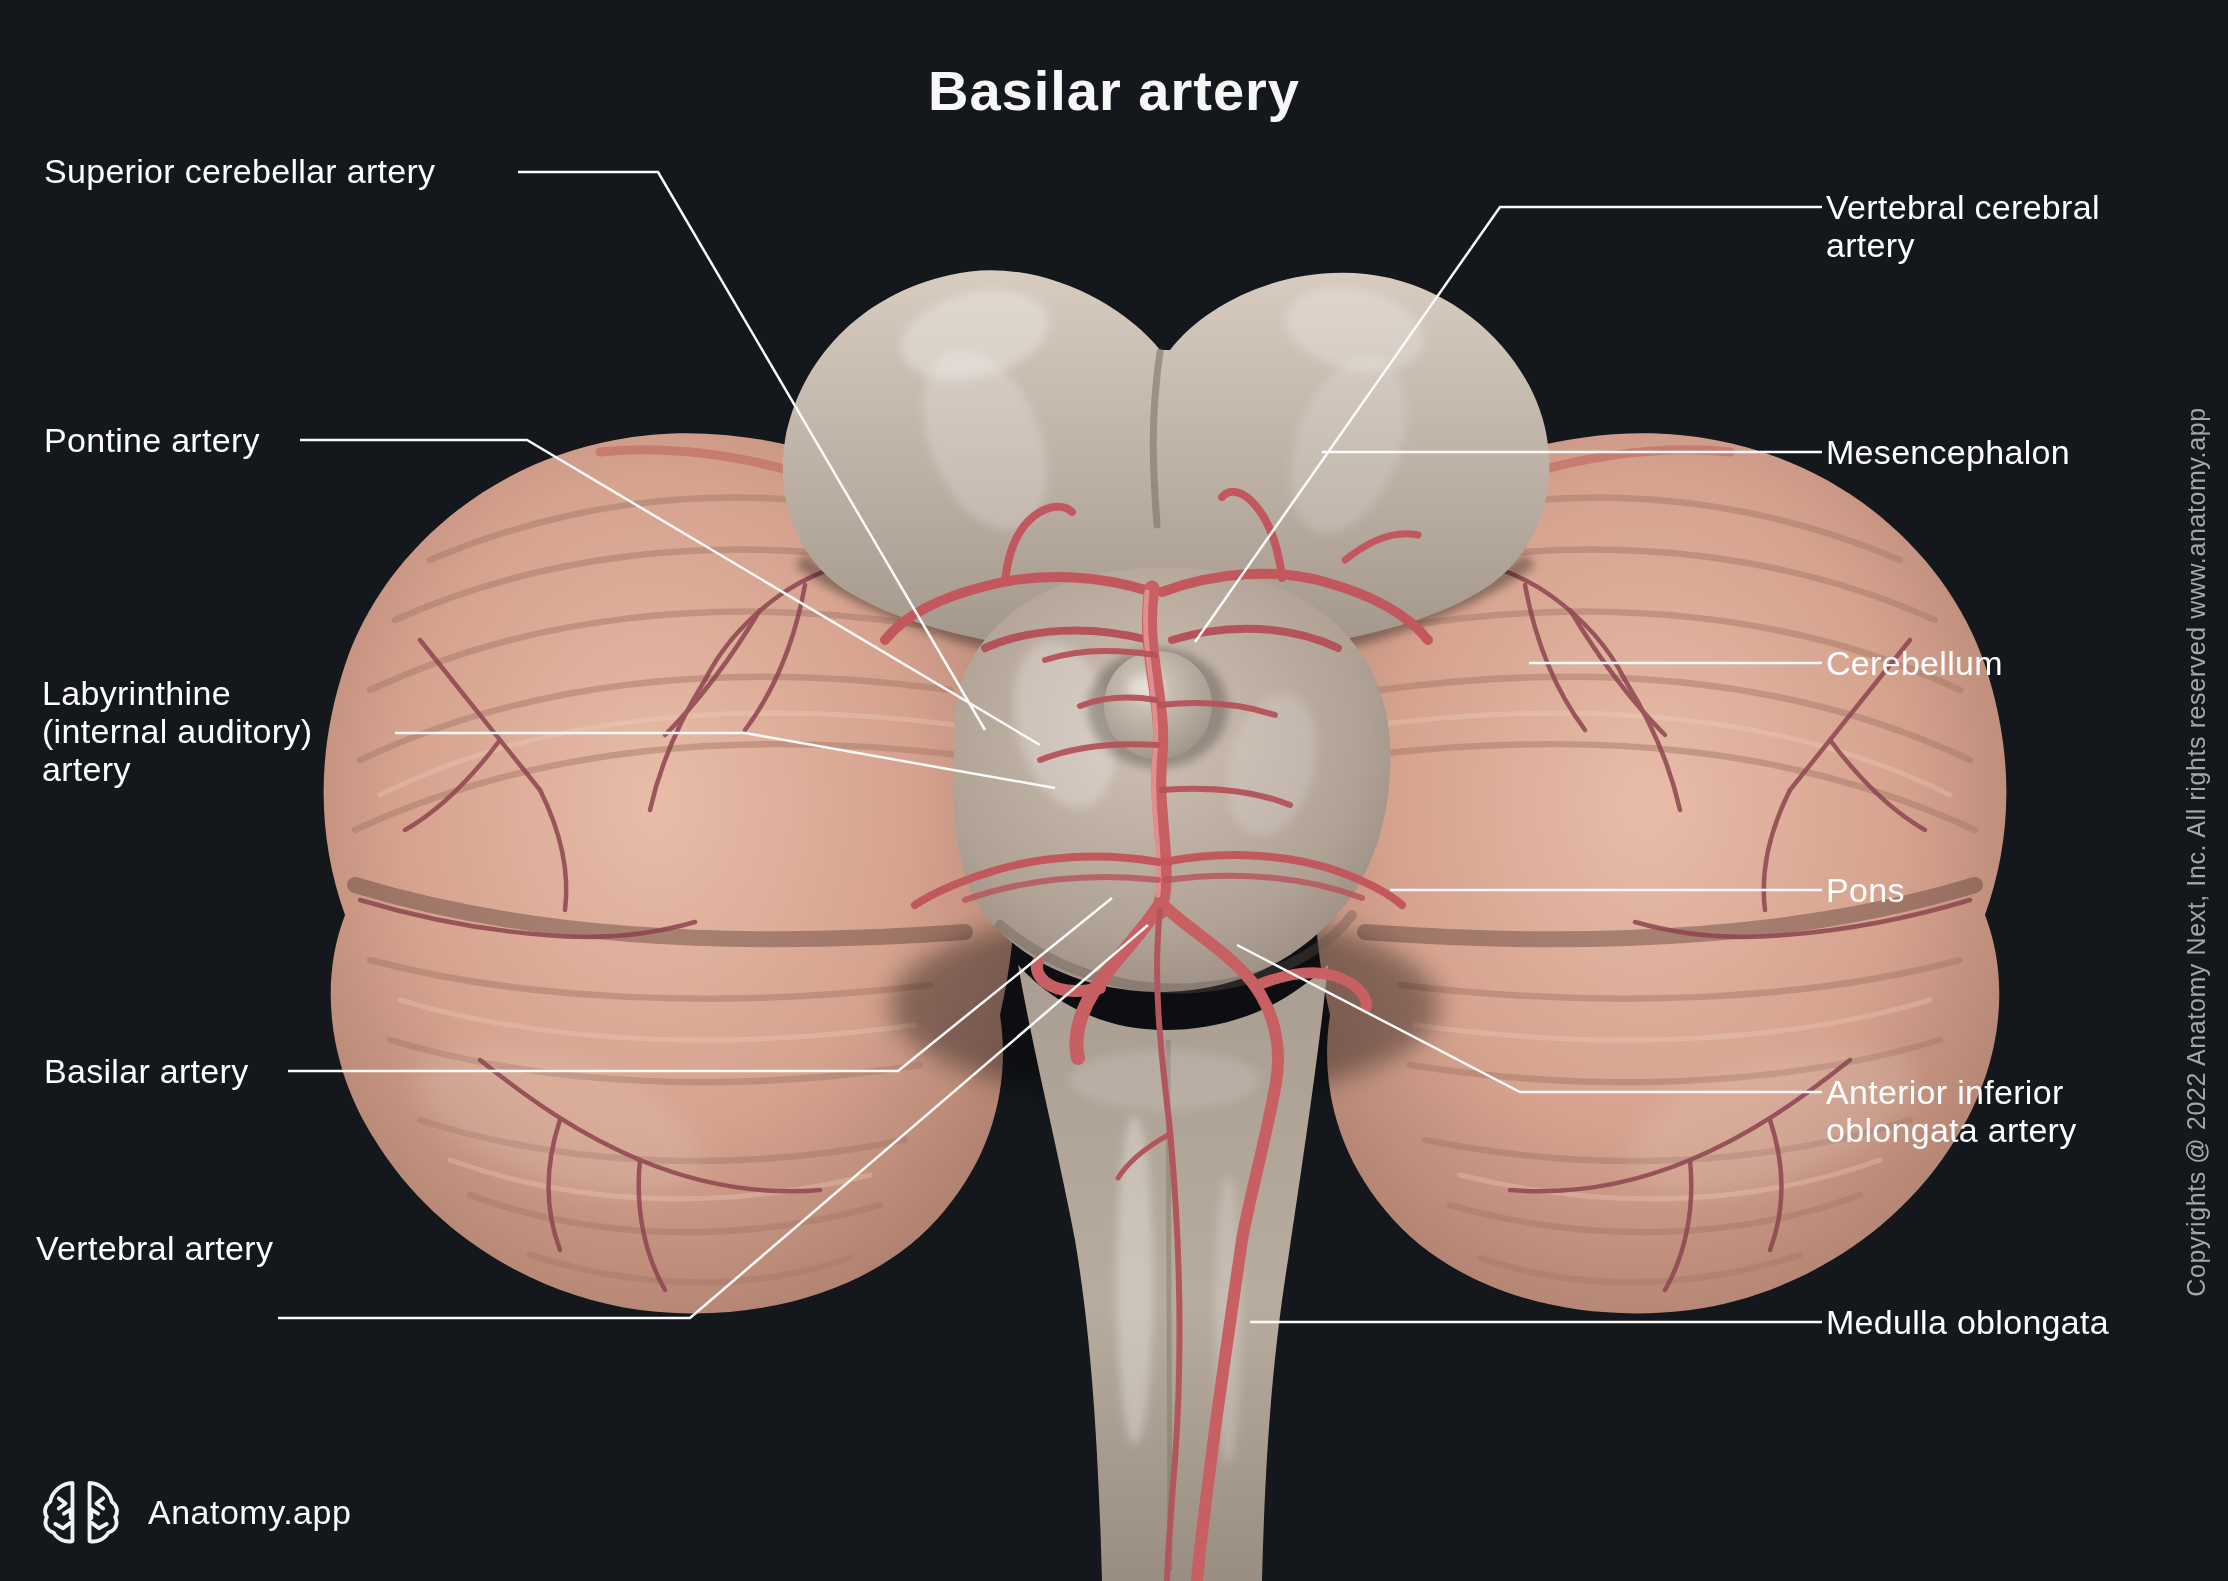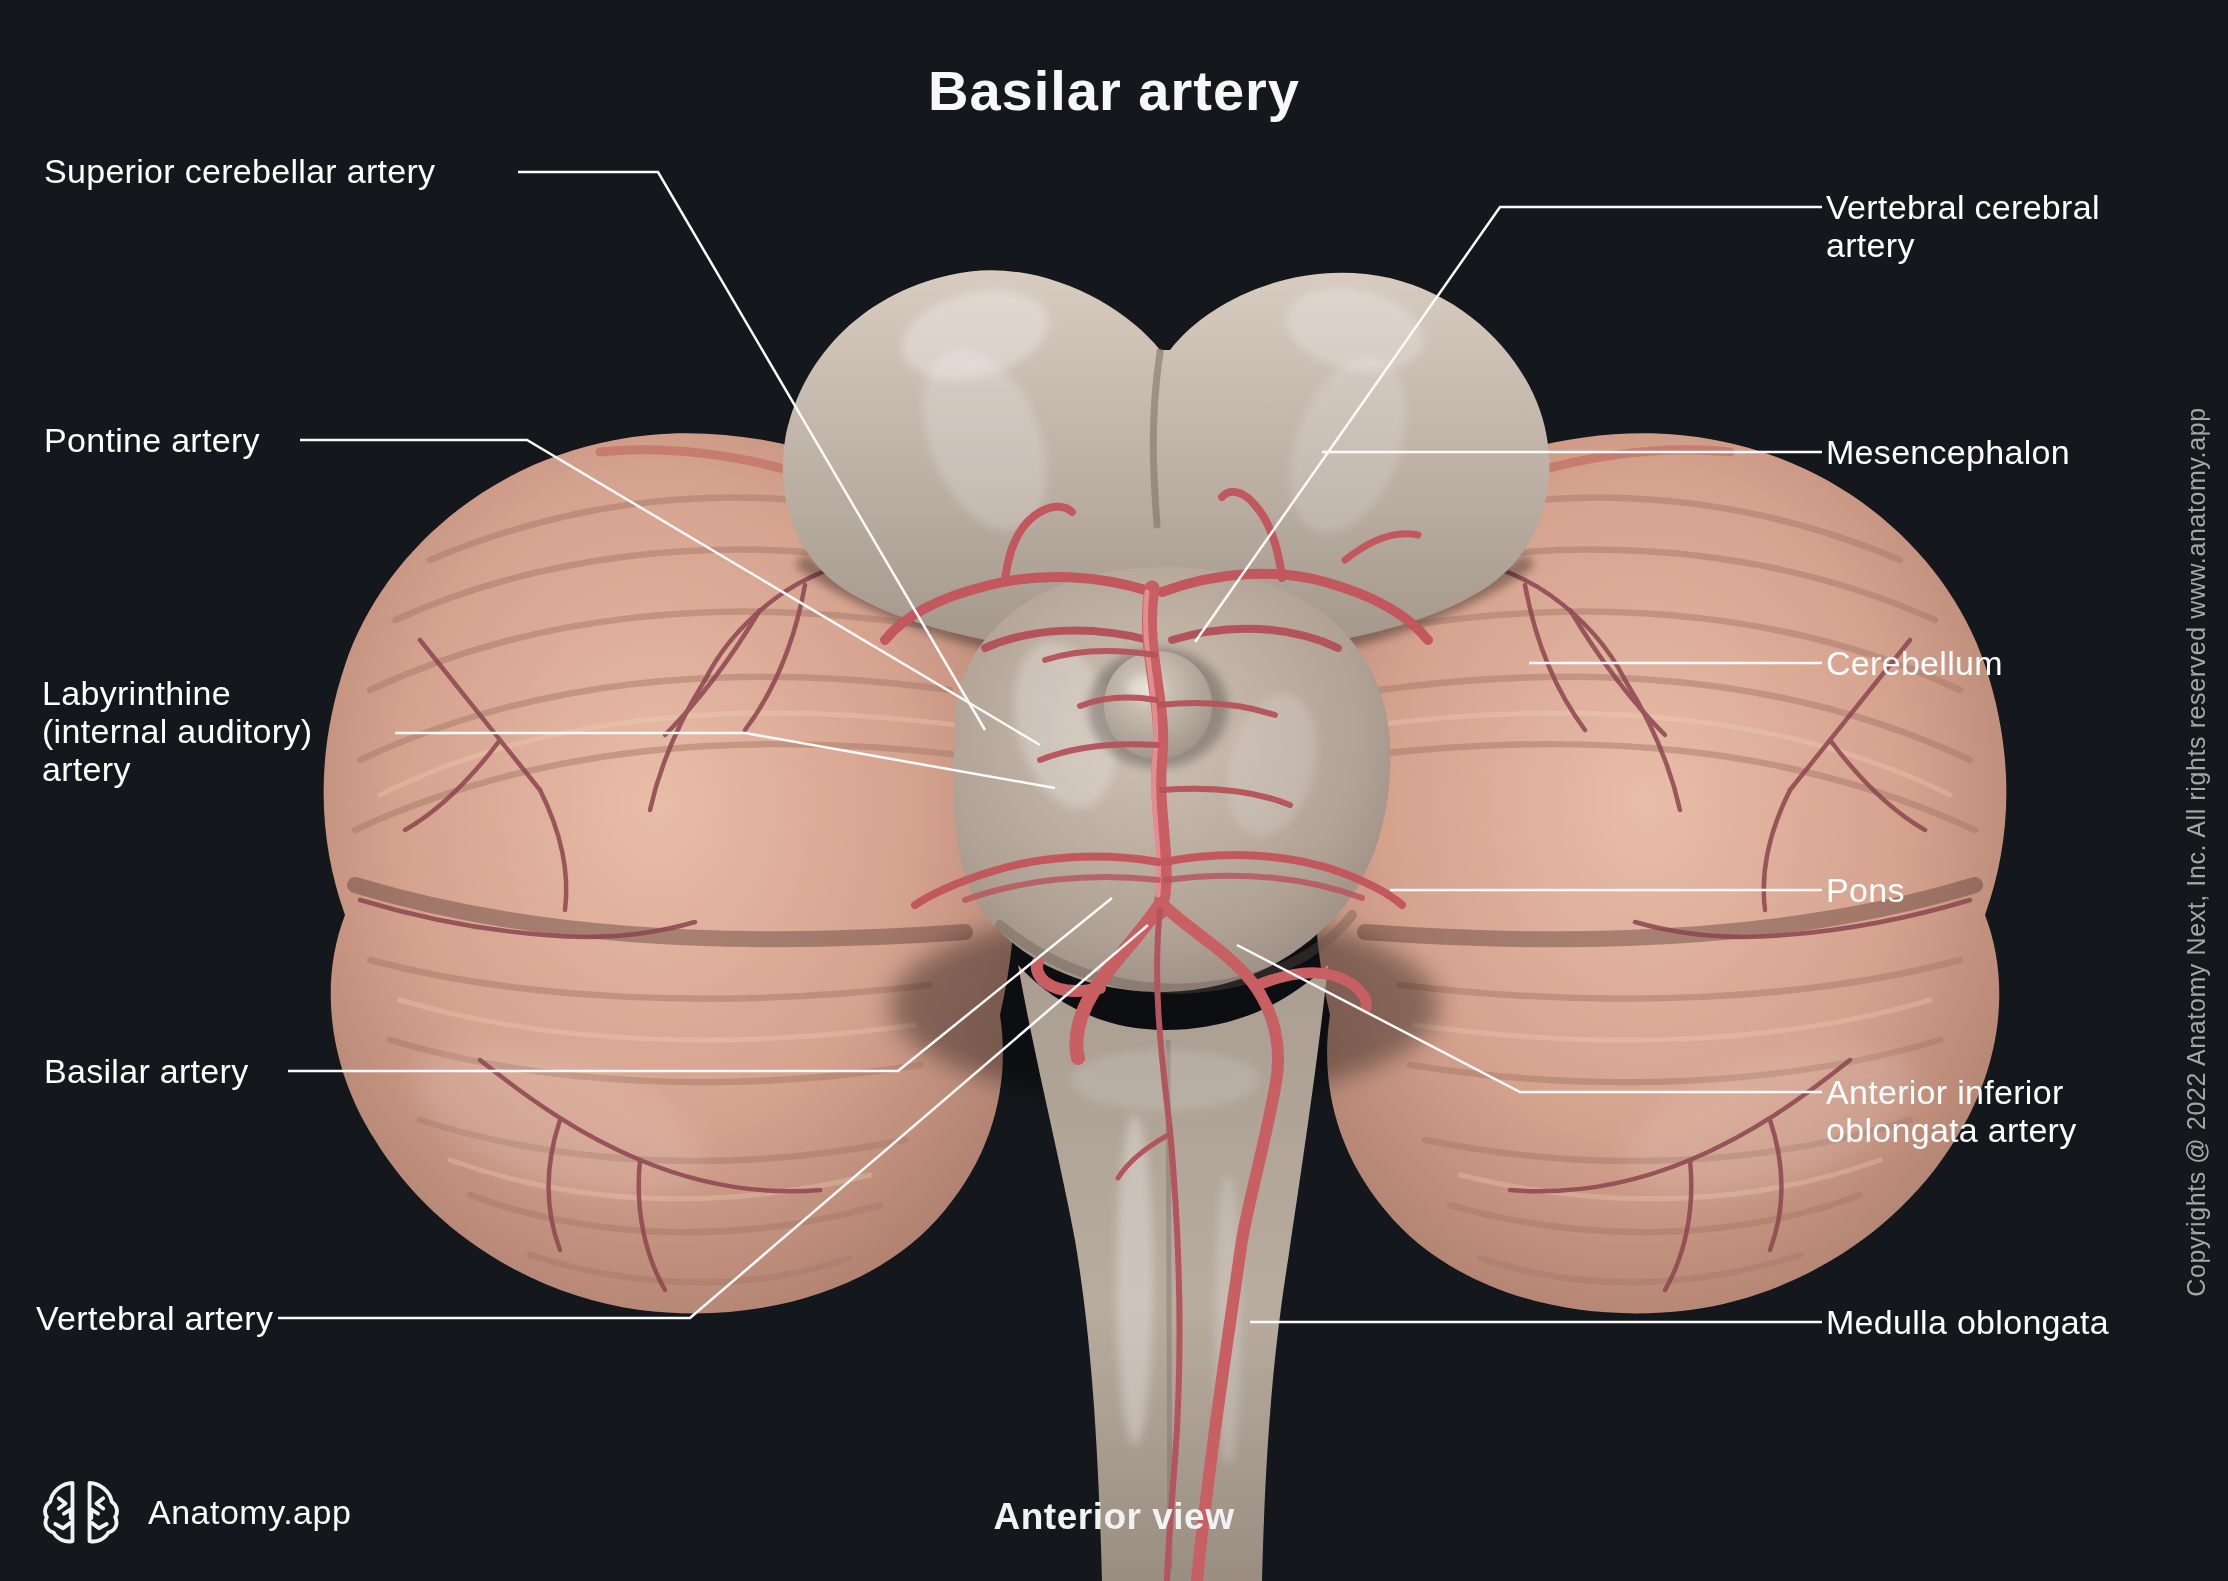--- a/index.html
+++ b/index.html
@@ -234,30 +234,29 @@
       <polyline points="1822,1322 1250,1322"></polyline>
     </g>
   </svg>
 
   <div class="page-title">Basilar artery</div>
 
   <div class="lbl" style="left:44px;top:150px;">Superior cerebellar artery</div>
   <div class="lbl" style="left:44px;top:419px;">Pontine artery</div>
   <div class="lbl wrap" style="left:42px;top:674px;width:310px;">Labyrinthine (internal auditory) artery</div>
   <div class="lbl" style="left:44px;top:1050px;">Basilar artery</div>
-  <div class="lbl" style="left:36px;top:1297px;">Vertebral artery</div>
+  <div class="lbl" style="left:36px;top:1227px;">Vertebral artery</div>
 
   <div class="lbl wrap" style="left:1826px;top:188px;width:310px;">Vertebral cerebral artery</div>
   <div class="lbl" style="left:1826px;top:431px;">Mesencephalon</div>
   <div class="lbl" style="left:1826px;top:642px;">Cerebellum</div>
   <div class="lbl" style="left:1826px;top:869px;">Pons</div>
   <div class="lbl wrap" style="left:1826px;top:1073px;width:310px;">Anterior inferior oblongata artery</div>
   <div class="lbl" style="left:1826px;top:1301px;">Medulla oblongata</div>
 
-  <div class="view-caption">Anterior view</div>
 
   <div class="copyright">Copyrights @ 2022 Anatomy Next, Inc. All rights reserved www.anatomy.app</div>
 
   <div class="brand">
     <svg width="82" height="76" viewBox="0 0 96 88" aria-hidden="true">
       <g fill="none" stroke="#f2f2f2" stroke-width="4.5" stroke-linejoin="round" stroke-linecap="round">
         <path d="M38,10 C26,10 14,20 12,32 C6,36 4,44 8,50 C4,58 8,66 16,68 C20,76 30,80 38,78 Z"></path>
         <path d="M22,28 l8,6 l-8,6"></path>
         <path d="M28,46 l8,-5 l0,10"></path>
         <path d="M18,58 l9,5 l8,-6"></path>

